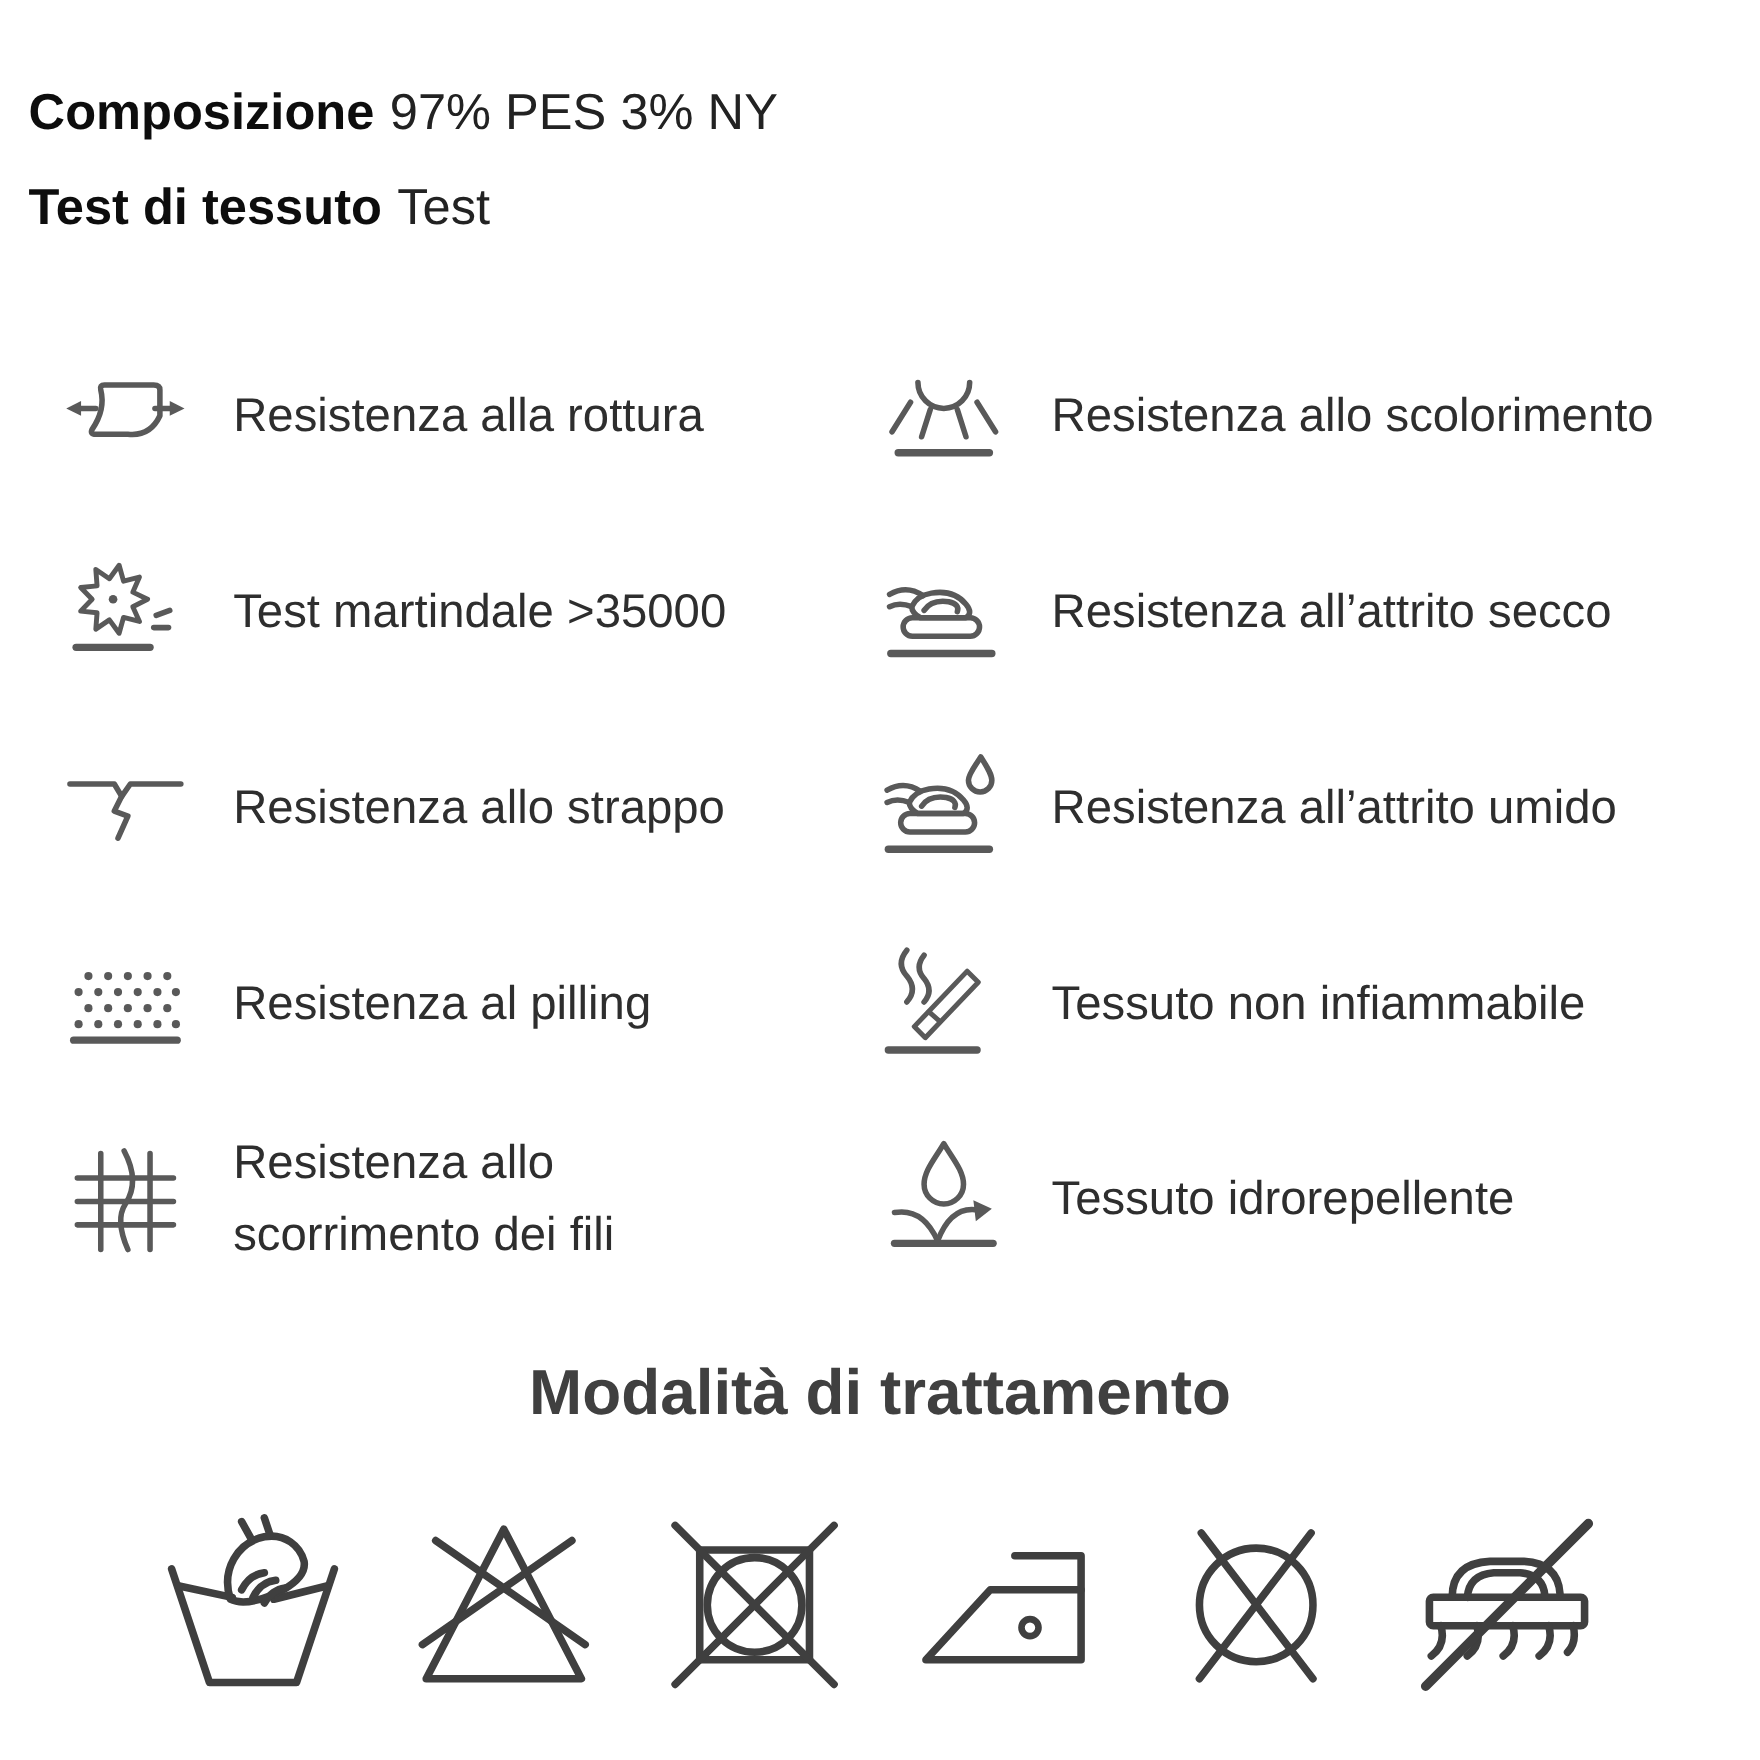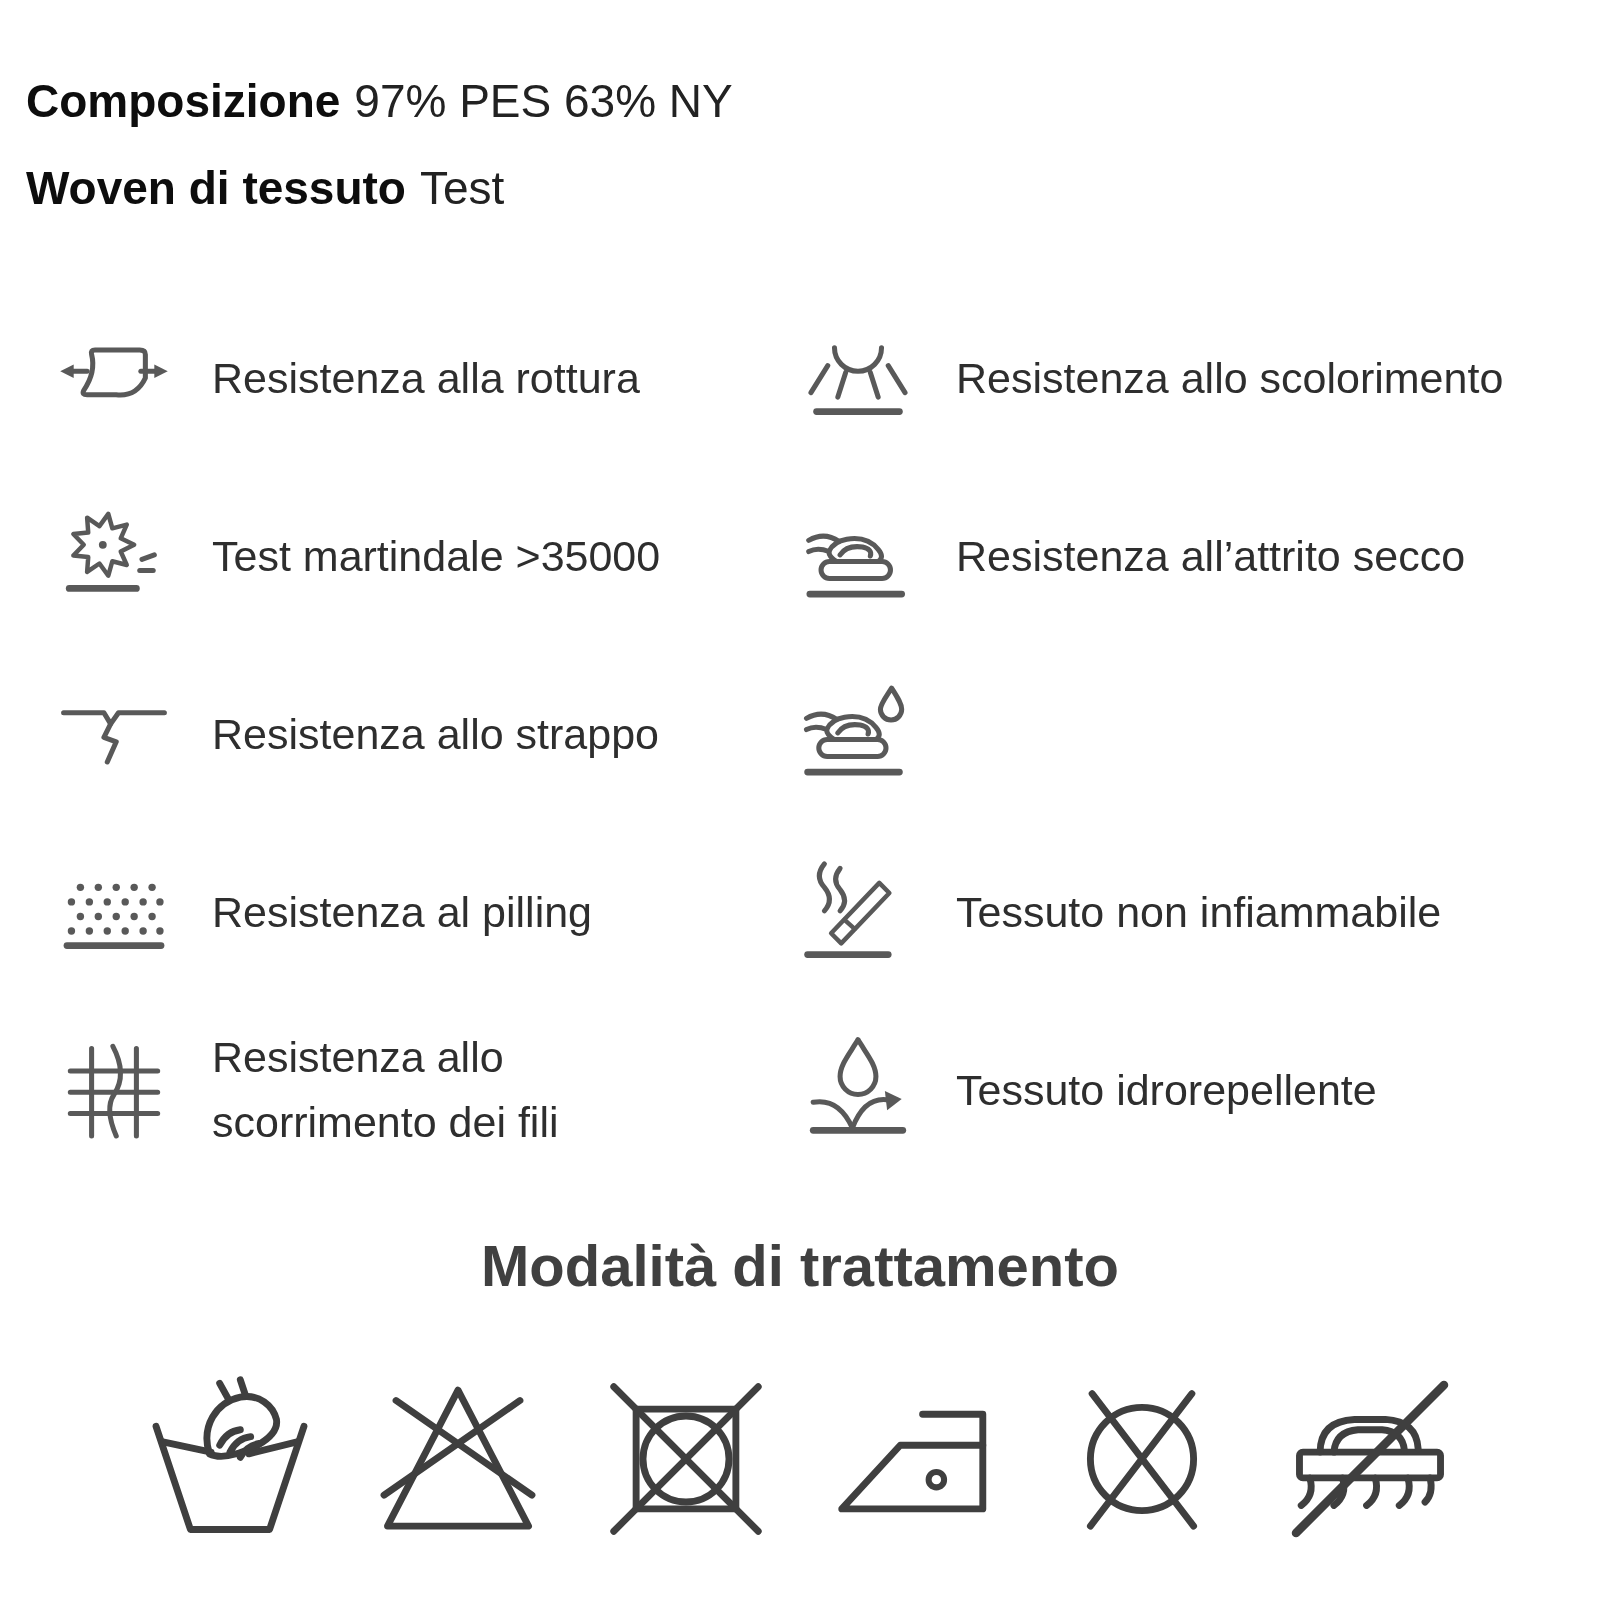--- a/index.html
+++ b/index.html
@@ -40,24 +40,24 @@
     fill:none;stroke:#3f3f3f;stroke-width:4;
     stroke-linecap:round;stroke-linejoin:round;
   }
   .cicon .thick{stroke-width:5;}
 </style>
 </head>
 <body>
 
 <div class="header">
   <div class="header-line">
-    <span class="hl-label">Composizione</span><span class="hl-value">97% PES 63% NY</span>
+    <span class="hl-label">Composizione</span><span class="hl-value">97% PES 3% NY</span>
   </div>
   <div class="header-line">
-    <span class="hl-label">Woven di tessuto</span><span class="hl-value">Test</span>
+    <span class="hl-label">Test di tessuto</span><span class="hl-value">Test</span>
   </div>
 </div>
 
 <div class="features">
 
   <div class="col-left">
 
     <div class="feature-row">
       <svg class="ficon" viewBox="0 0 100 100">
         <path d="M33 25 H73 Q78 25 78 29 V50 Q70 67 52 65 H26 Q21 65 23 61 Q34 45 30 29 Q29 25 33 25 Z"></path>
@@ -152,20 +152,21 @@
     <div class="feature-row">
       <svg class="ficon" viewBox="0 0 100 100">
         <path d="M4 36 Q18 28 31 37"></path>
         <path d="M4 46 Q12 42 22 46"></path>
         <path d="M22 46 Q26 37 38 35 Q56 32 66 44 Q72 51 66 55 L29 55 Q22 51 22 46 Z"></path>
         <path d="M32 49 Q38 40 52 42 Q61 44 59 50"></path>
         <rect x="15" y="55" width="60" height="15" rx="7.5"></rect>
         <path d="M80 9 C85 17 89 23 89 28 A9.5 9.5 0 0 1 70 28 C70 23 75 17 80 9 Z"></path>
         <path class="base" d="M5 84 H87"></path>
       </svg>
+      <div class="feature-label">Resistenza all’attrito umido</div>
     </div>
 
     <div class="feature-row">
       <svg class="ficon" viewBox="0 0 100 100">
         <path d="M20 7 q-9 11 0 21 q9 11 0 21"></path>
         <path d="M34 11 q-8 10 0 19 q8 10 0 19"></path>
         <path class="thin" d="M26 69 L69 24 L78 33 L35 78 Z"></path>
         <path class="thin" d="M38 57 L47 65"></path>
         <path class="base" d="M5 88 H77"></path>
       </svg>

